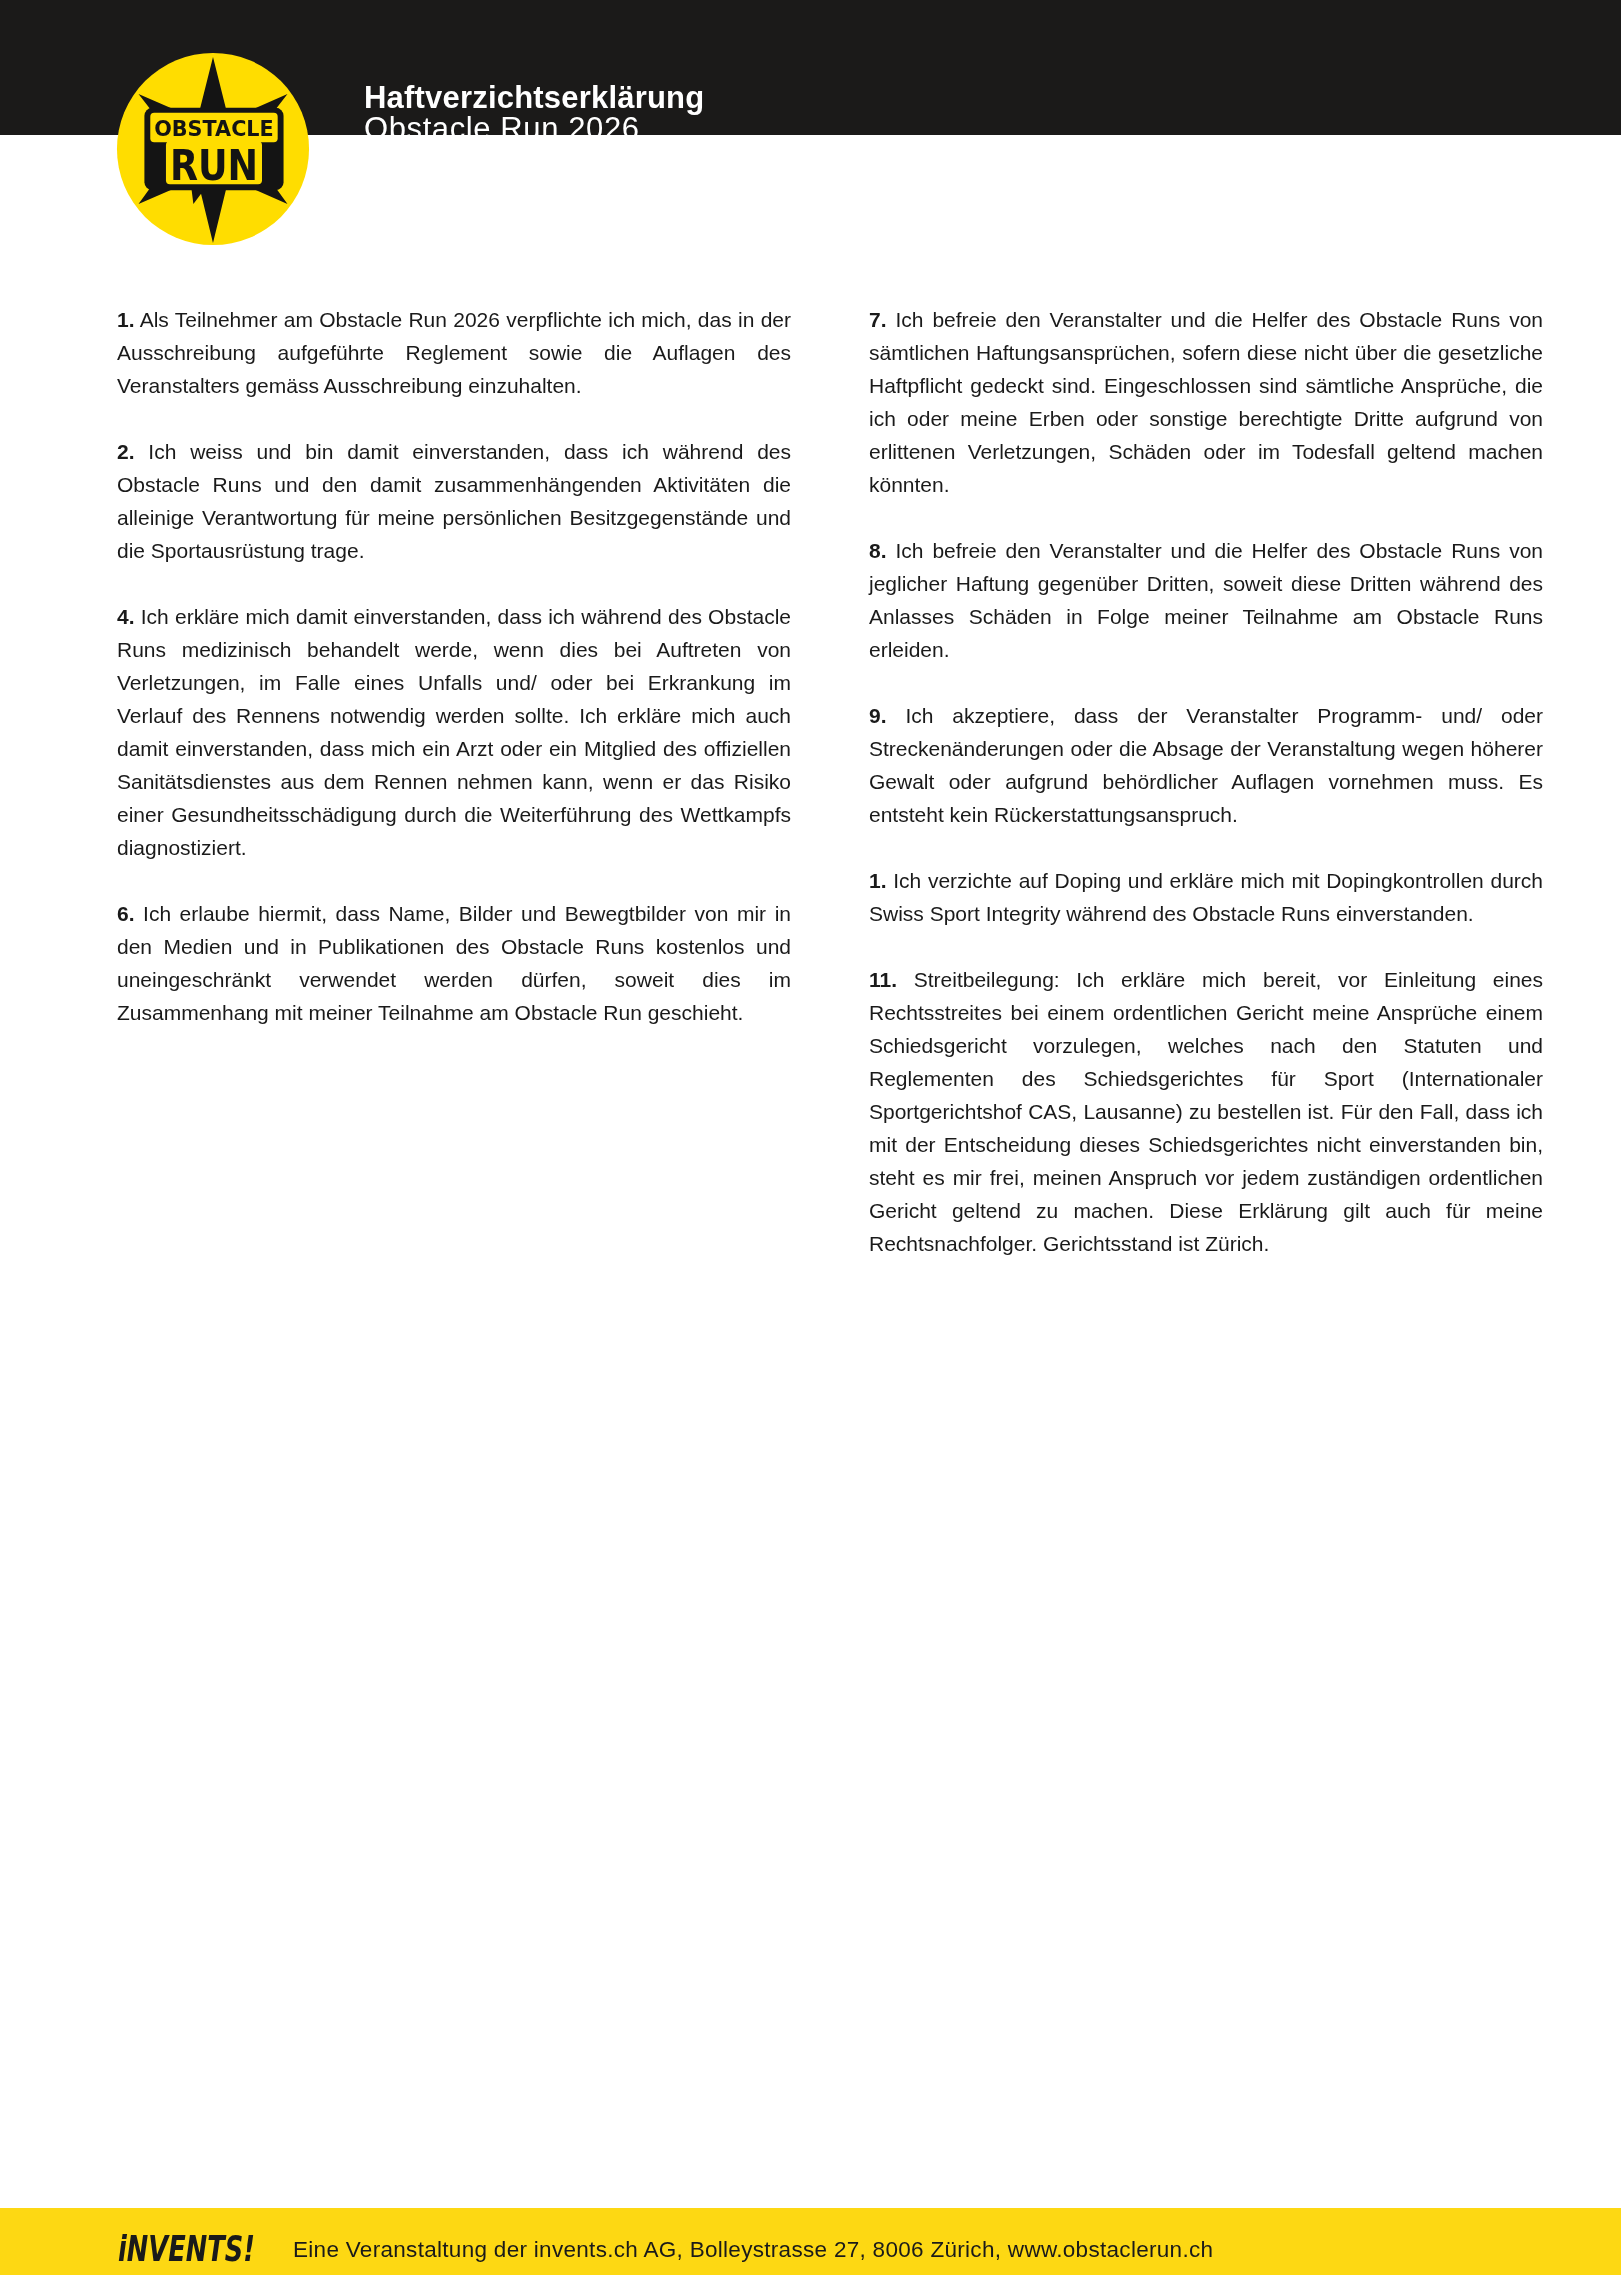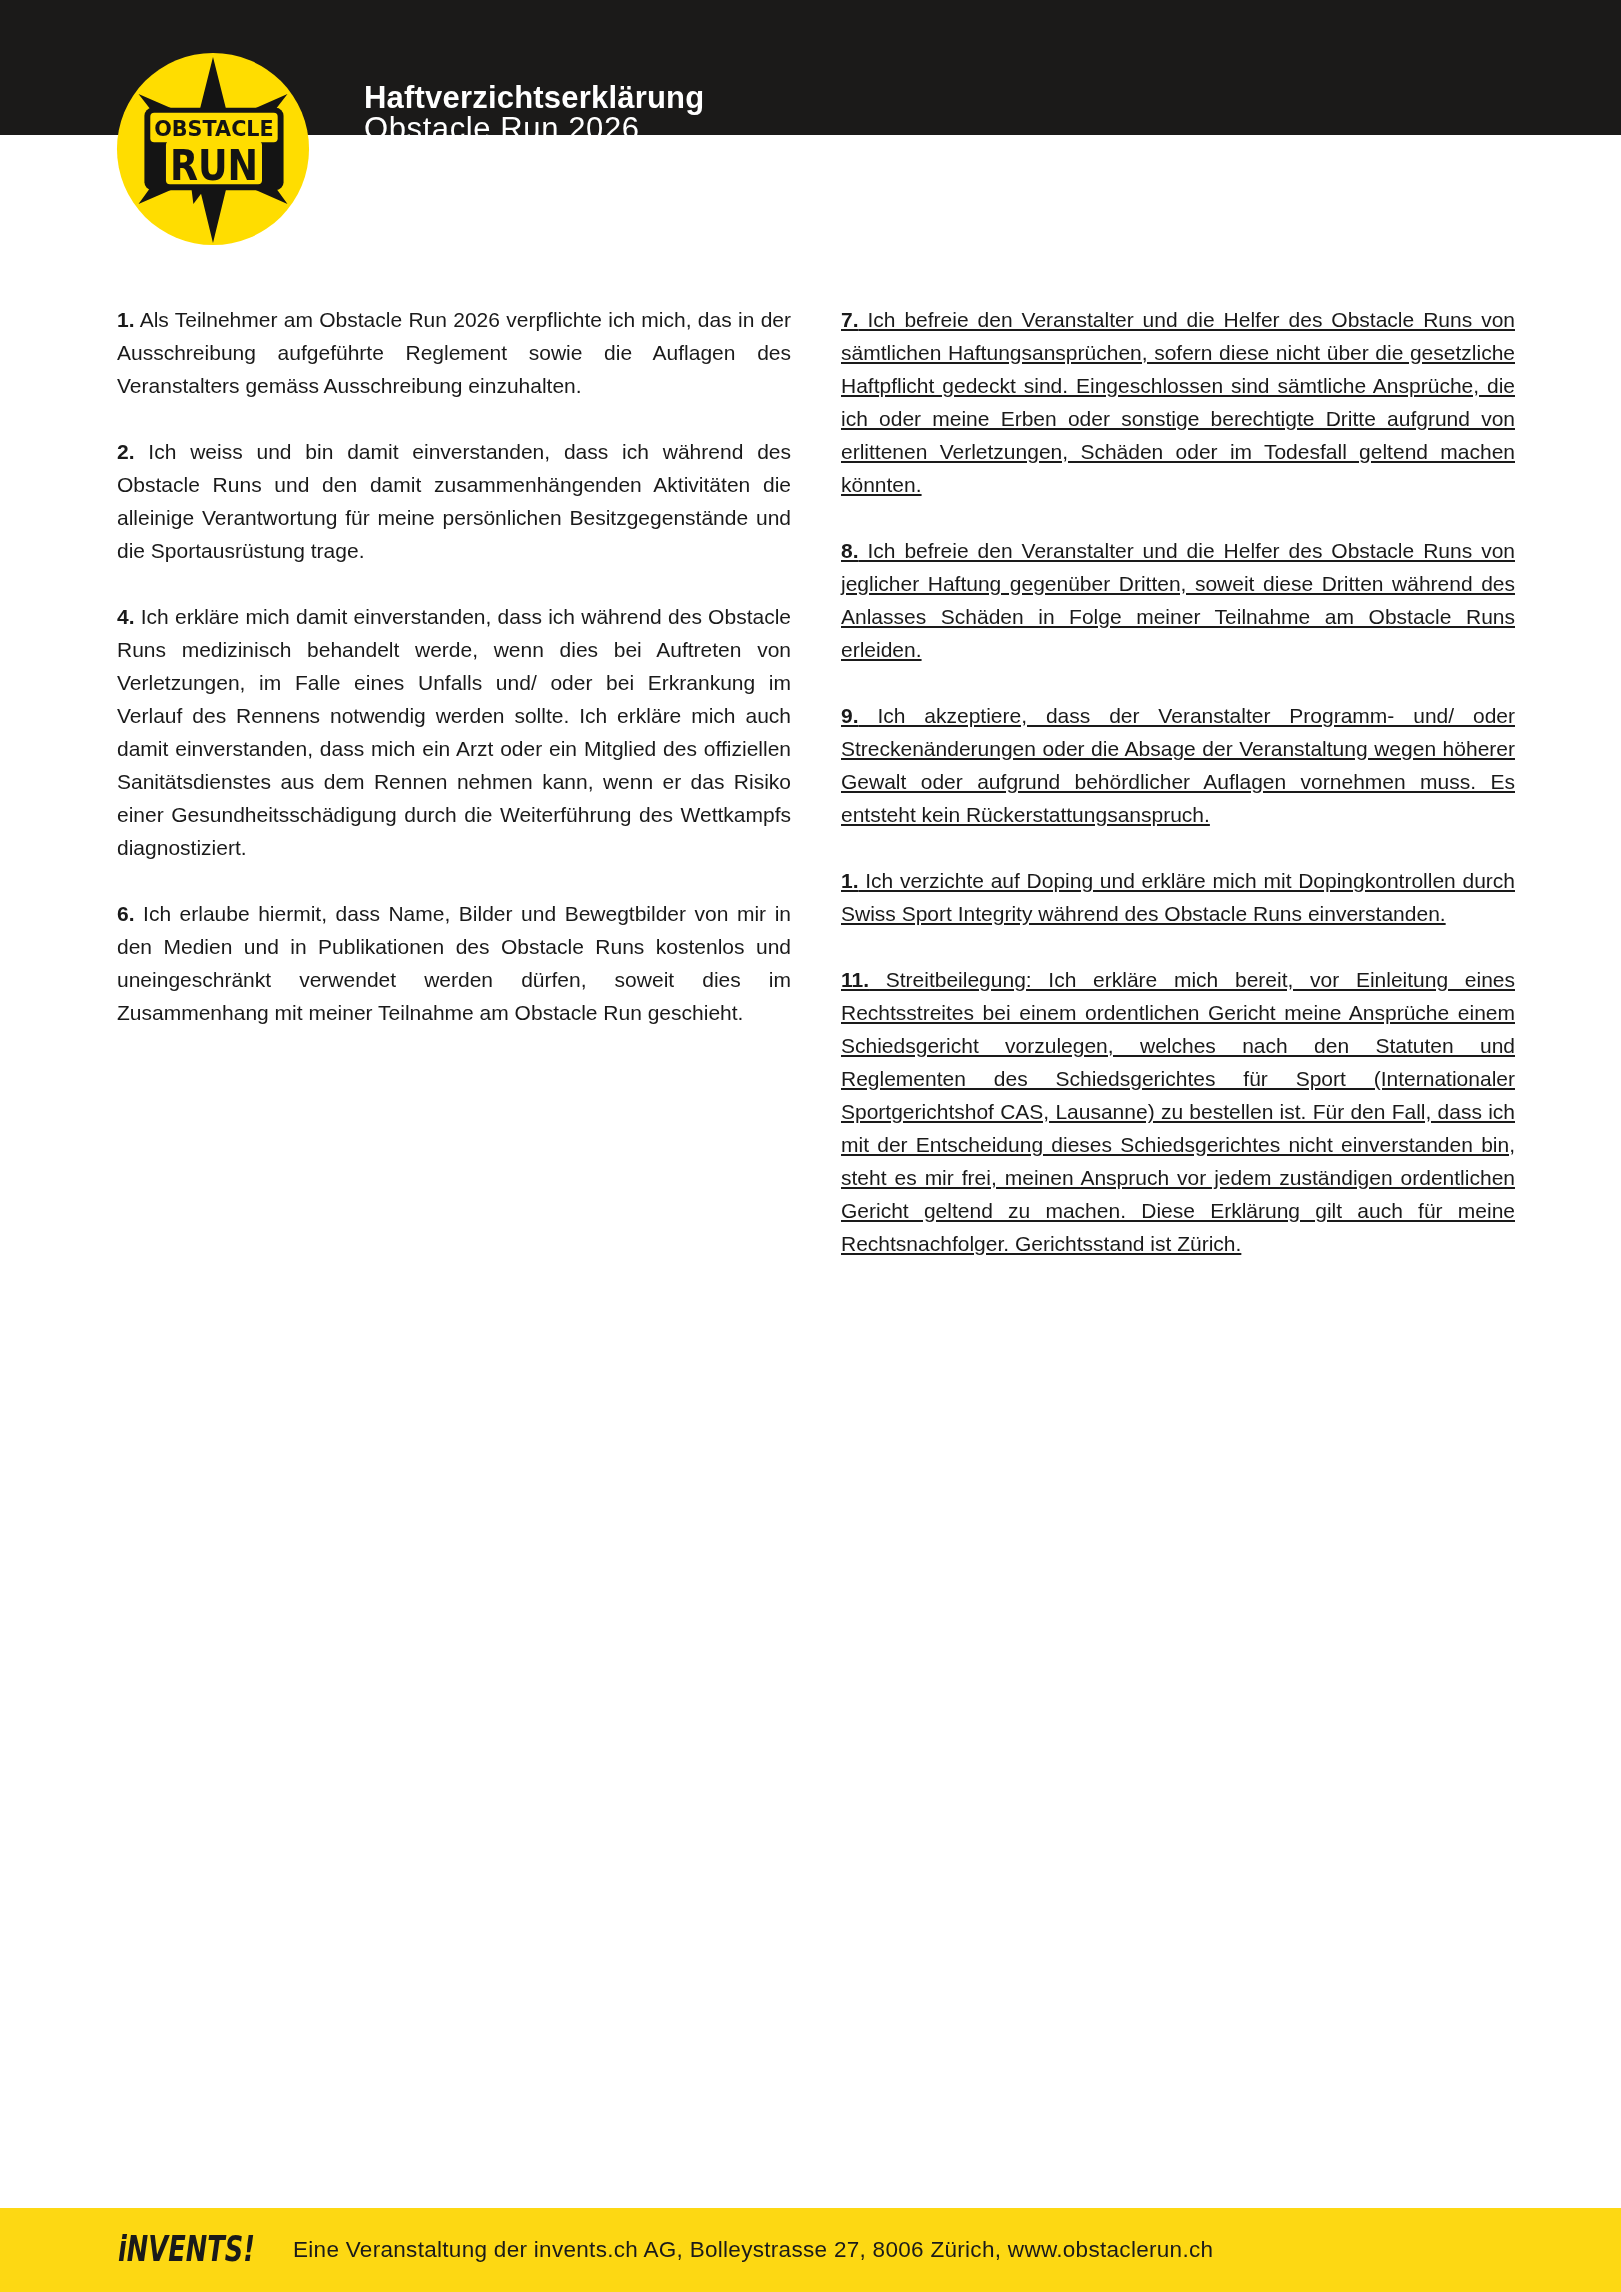--- a/index.html
+++ b/index.html
@@ -40,32 +40,32 @@
       line-height: 39px;
       letter-spacing: 0.6px;
       white-space: nowrap;
     }
     .column {
       position: absolute;
       top: 303px;
       width: 674px;
     }
     .col-left { left: 117px; }
-    .col-right { left: 841px; text-decoration: underline; }
+    .col-right { left: 869px; }
     .clause {
       margin: 0 0 33px 0;
       font-size: 21px;
       line-height: 33px;
       text-align: justify;
       hyphens: manual;
     }
     .clause .num { font-weight: bold; }
     .footer {
       position: absolute; left: 0; top: 2208px;
-      width: 1621px; height: 84px;
+      width: 1621px; height: 67px;
       background: #fdd813;
     }
     .invents-logo {
       position: absolute;
       left: 116px; top: 15.7px;
       width: 143px; height: 45px;
     }
     .footer-text {
       position: absolute;
       left: 293px; top: 26.5px;

